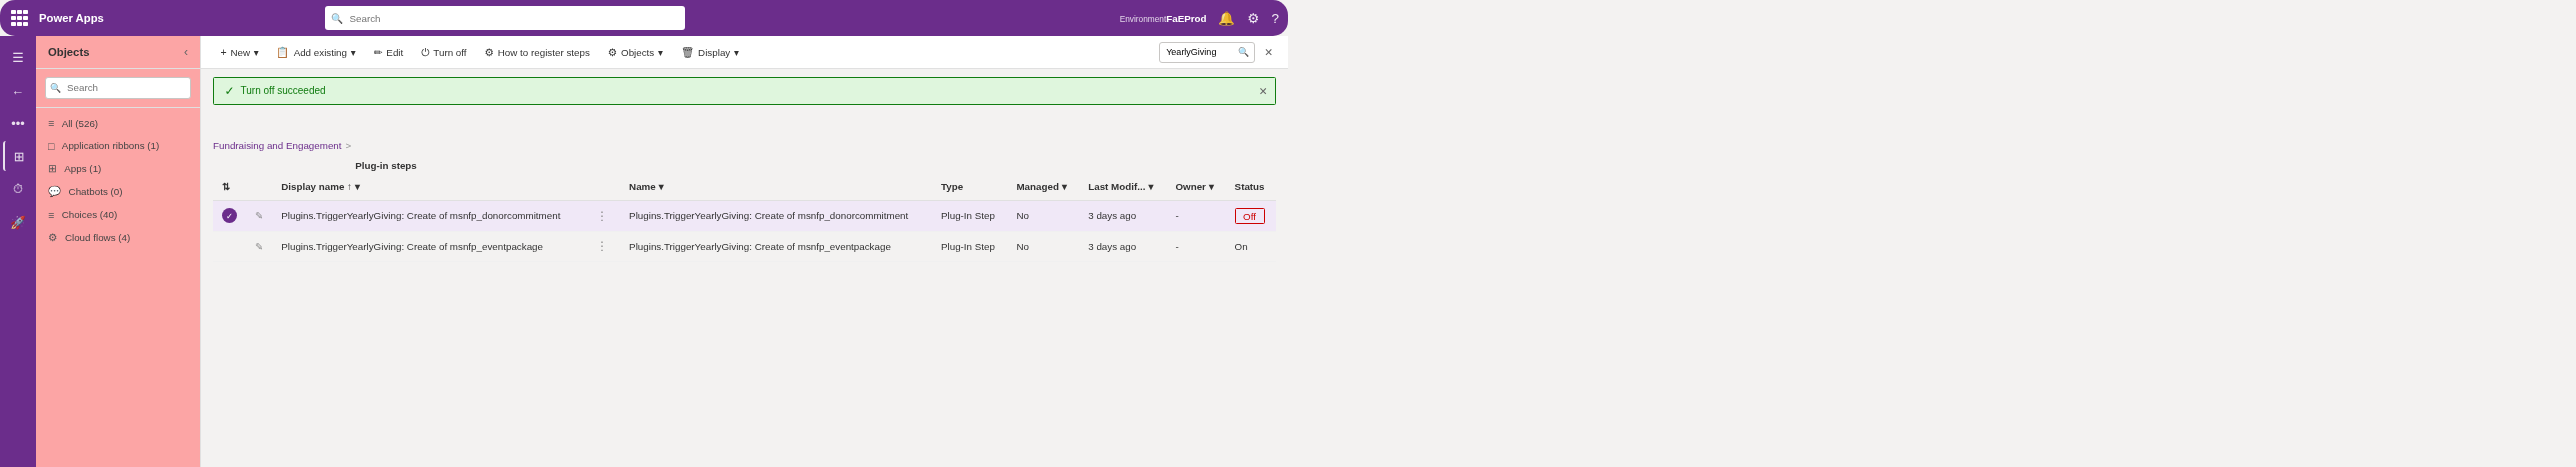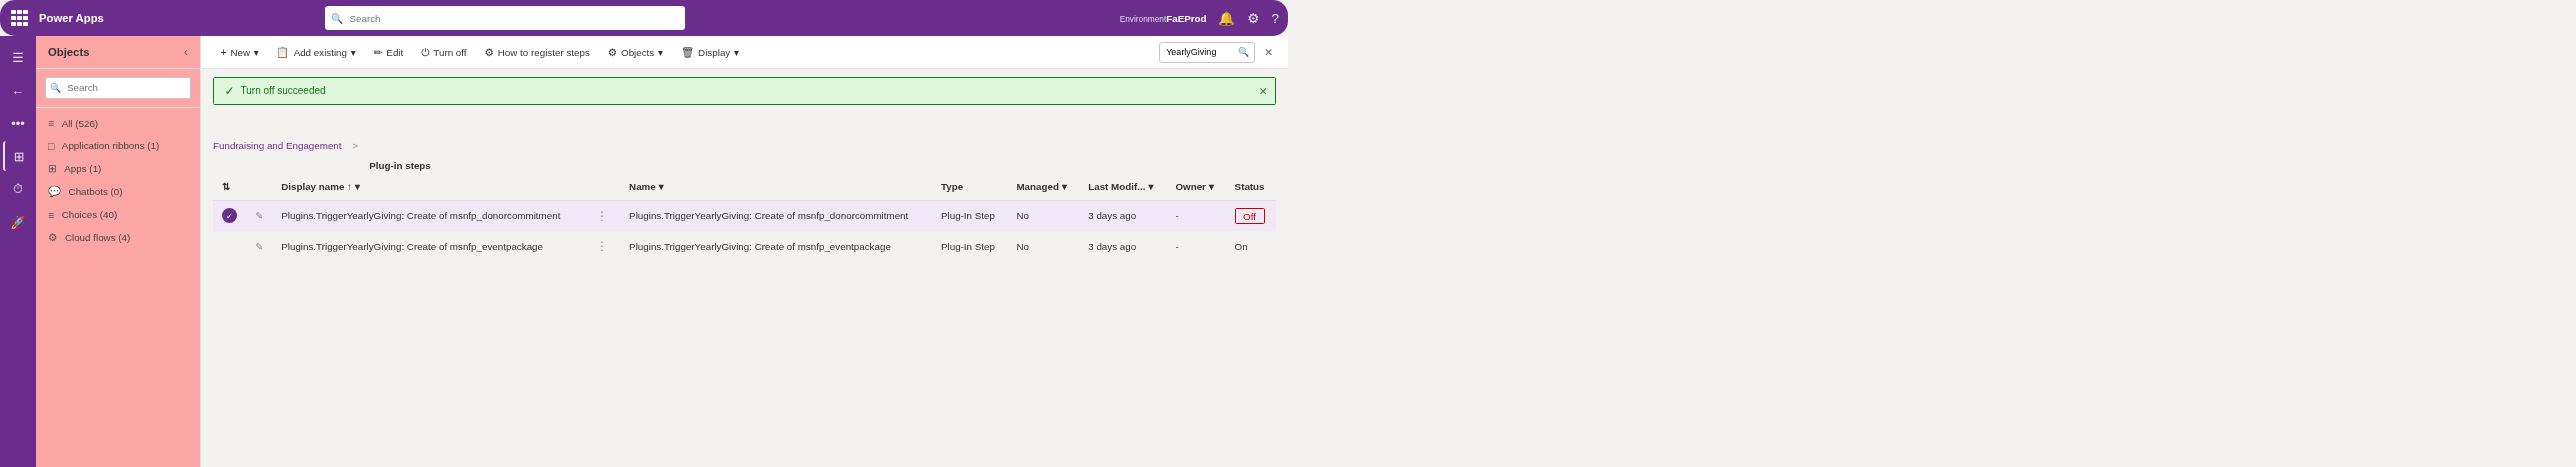--- a/index.html
+++ b/index.html
@@ -117,21 +117,21 @@
       background: #dff6dd; border: 0.8px solid #107c10; border-radius: 1.5px;
       margin: 7.5px 12px; padding: 6px 10.5px; display: flex; align-items: center;
       gap: 6px; position: relative;
     }
     .success-banner .check { color: #107c10; font-size: 12px; }
     .success-banner .msg { font-size: 10px; color: #107c10; font-weight: 500; }
     .success-banner .close-x { position: absolute; right: 7.5px; top: 50%; transform: translateY(-50%); cursor: pointer; color: #666; font-size: 10.5px; }
 
     
     .breadcrumb {
-      padding: 7.5px 12px 3px; font-size: 9.8px; color: #666; display: flex; align-items: center; gap: 11px;
+      padding: 7.5px 12px 3px; font-size: 9.8px; color: #666; display: flex; align-items: center; gap: 4px;
     }
     .breadcrumb a { color: #6b2d8b; text-decoration: none; }
     .breadcrumb .sep { color: #999; }
     .breadcrumb .current { color: #333; font-weight: 600; margin-top: 40px; }
 
     
     .table-area { flex: 1; overflow: auto; padding: 0 12px; }
 
     table { width: 100%; border-collapse: collapse; }
     thead tr { border-bottom: 1.5px solid #e0e0e0; }

